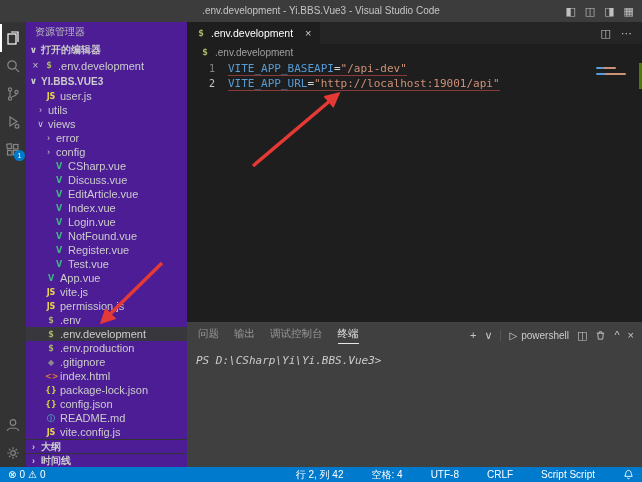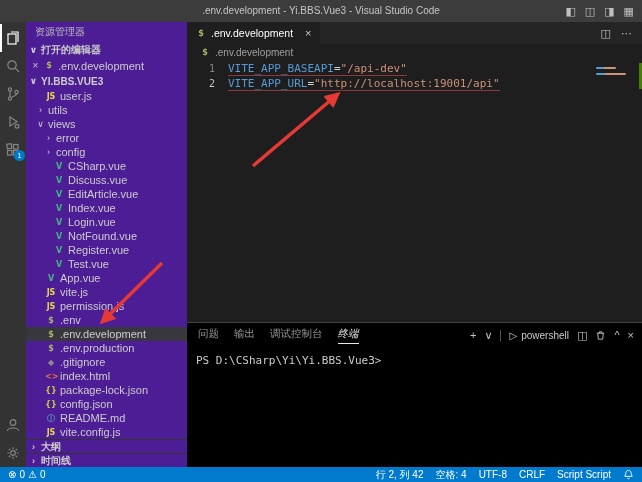--- a/index.html
+++ b/index.html
@@ -54,36 +54,36 @@
   .editor-body{ position:absolute; top:39px; left:0; right:0; height:261px; background:#1e1e1e; overflow:hidden; }
   .code-line{ height:15px; line-height:15px; white-space:pre; }
   .lnum{ display:inline-block; width:28px; text-align:right; margin-right:13px;
     color:#858585; font-size:10px; font-family:"DejaVu Sans Mono",monospace; }
   .lnum.active{ color:#c6c6c6; }
   .ltext{ font-family:"DejaVu Sans Mono",monospace; font-size:11px; border-bottom:1px solid #8b3a3a; }
   .minimap{ position:absolute; top:2px; right:6px; width:42px; }
   .mm-line{ height:2px; margin:4px 2px; border-radius:1px; }
   .ruler-mark{ position:absolute; top:2px; right:0; width:3px; height:26px; background:#487e02; }
   
-  .panel{ position:absolute; top:300px; left:0; right:0; bottom:0; background:#000000; border-top:1px solid #424242; }
+  .panel{ position:absolute; top:300px; left:0; right:0; bottom:0; background:#404040; border-top:1px solid #424242; }
   .panel-tabs{ display:flex; align-items:center; gap:15px; height:24px; padding-left:11px;
     font-size:10.5px; color:#969696; text-transform:uppercase; }
   .ptab{ padding-bottom:2px; border-bottom:1px solid transparent; }
-  .ptab.active{ color:#e7e7e7; border-bottom-color:#e7e7e7;font-style:italic; }
+  .ptab.active{ color:#e7e7e7; border-bottom-color:#e7e7e7; }
   .panel-actions{ position:absolute; top:0; right:8px; height:24px; display:flex; align-items:center; gap:8px;
     color:#c5c5c5; font-size:11px; }
   .pa-divider{ width:1px; height:11px; background:#555; }
   .shell-sel{ display:inline-flex; align-items:center; gap:4px; font-size:10px; color:#cccccc; }
-  .terminal{ padding:7px 9px; font-family:"DejaVu Sans Mono",monospace; font-size:11px; color:#cccccc; }
+  .terminal{ padding:7px 9px; font-family:"DejaVu Sans Mono",monospace; font-size:11px; color:#cccccc;font-style:italic; }
   
   .statusbar{ position:absolute; left:0; right:0; bottom:0; height:15px; background:#007acc; color:#ffffff;
     display:flex; align-items:center; justify-content:space-between; padding:0 8px; font-size:10px; }
   .status-left{ display:flex; align-items:center; gap:10px; }
   .st-group{ display:inline-flex; align-items:center; gap:3px; }
-  .status-right{ display:flex; align-items:center; gap:12px; }
+  .status-right{ display:flex; align-items:center; gap:28px; }
   
   .arrows{ position:absolute; inset:0; pointer-events:none; z-index:20; }
   svg.ic{ display:block; }
 </style>
 </head>
 <body>
 
 <div class="window">
 
   <div class="titlebar">

